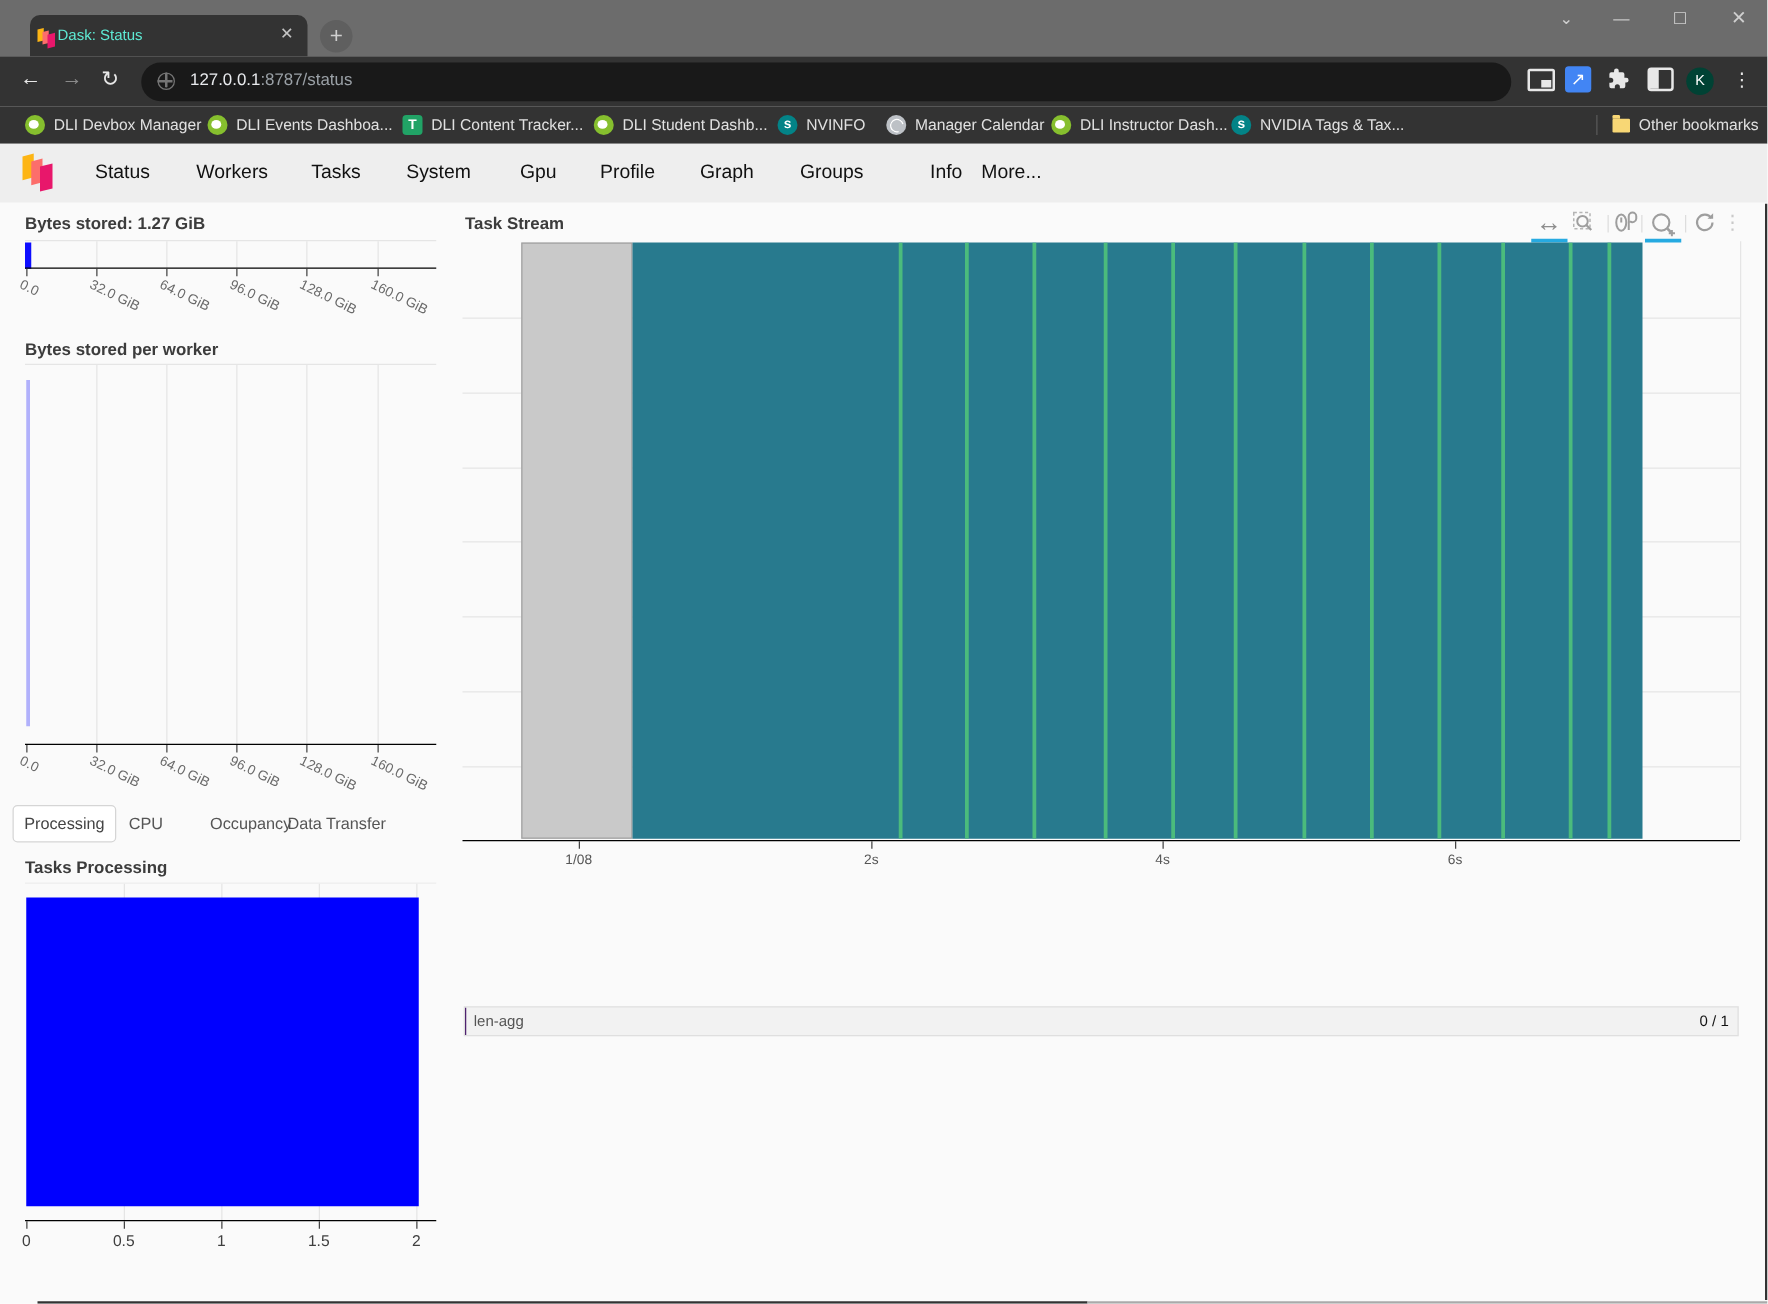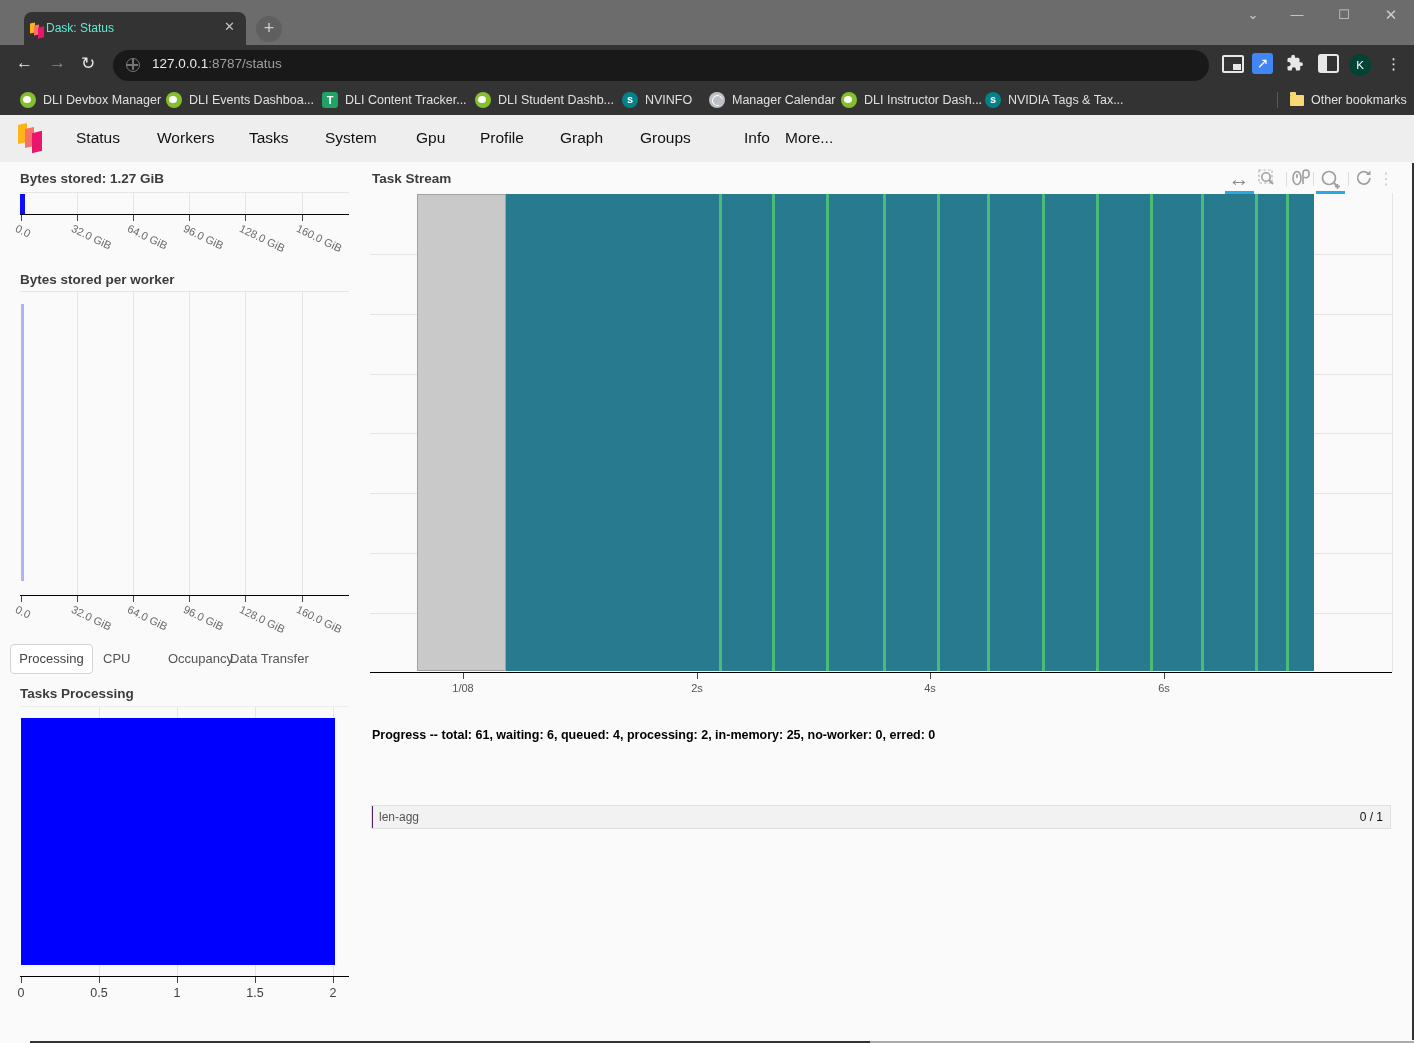--- a/index.html
+++ b/index.html
@@ -300,21 +300,20 @@
   <div class="abs axis" style="left:370px;top:672px;width:1022px;height:1px;"></div>
   <div class="abs tick" style="left:463px;top:673px;"></div>
   <div class="abs tick" style="left:697px;top:673px;"></div>
   <div class="abs tick" style="left:930px;top:673px;"></div>
   <div class="abs tick" style="left:1164px;top:673px;"></div>
   <span class="abs xlab cent" style="left:463px;top:682px;color:#555;">1/08</span>
   <span class="abs xlab cent" style="left:697px;top:682px;color:#555;">2s</span>
   <span class="abs xlab cent" style="left:930px;top:682px;color:#555;">4s</span>
   <span class="abs xlab cent" style="left:1164px;top:682px;color:#555;">6s</span>
 
-  <span class="abs" style="left:372px;top:728px;font-size:12.5px;font-weight:bold;color:#000;">Progress -- total: 61, waiting: 6, queued: 4, processing: 2, in-memory: 25, no-worker: 0, erred: 0</span>
   <div class="abs pbar" style="top:805px;height:24px;background:#f2f2f2;border:1px solid #dfdfdf;box-sizing:border-box;">
     <div class="seg" style="left:-1px;width:2px;background:#4f226f;"></div>
     <span class="plabel" style="color:#555;">len-agg</span>
     <span class="pcount">0 / 1</span>
   </div>
 
   <div class="abs" style="left:1412px;top:163px;width:2px;height:877px;background:#323232;"></div>
   <div class="abs" style="left:30px;top:1041px;width:840px;height:2px;background:#333;"></div>
   <div class="abs" style="left:870px;top:1041px;width:544px;height:2px;background:#aaa;"></div>
 </div>

